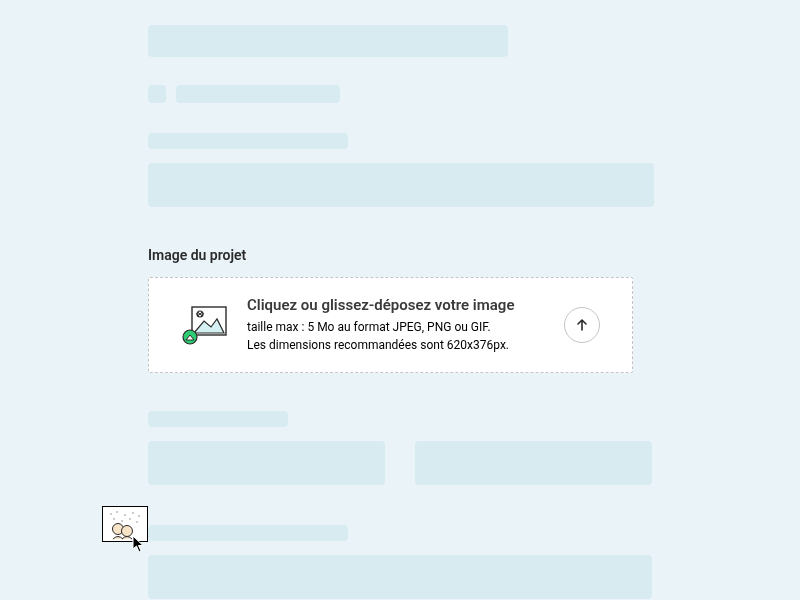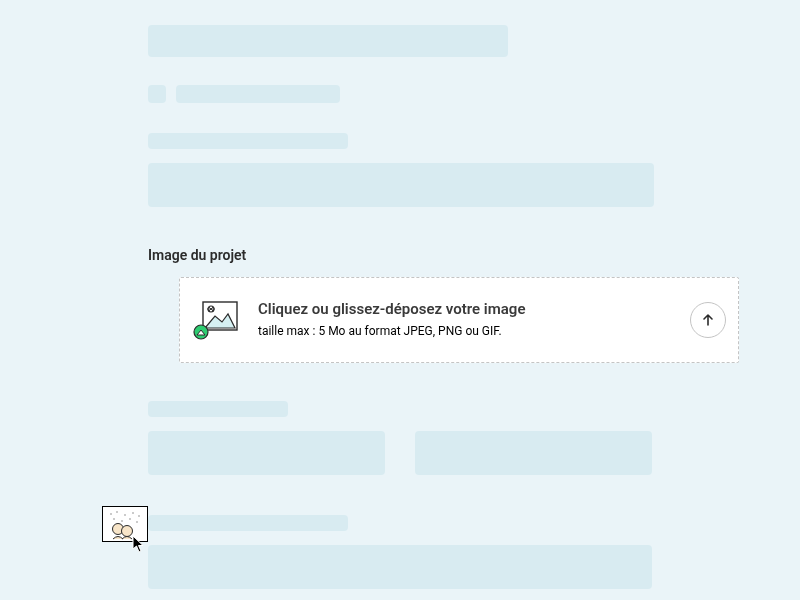--- a/index.html
+++ b/index.html
@@ -54,27 +54,26 @@
     .section-label {
       font-size: 14px;
       font-weight: 600;
       color: #2b2b2b;
       margin-bottom: 14px;
     }
     .upload-zone {
       background: #ffffff;
       border: 1px dashed #c4c4c4;
       border-radius: 2px;
-      padding: 18px 12px;
+      padding: 18px 32px;
       display: flex;
       align-items: center;
       gap: 18px;
-      width: 560px;
+      width: 485px;
       margin-bottom: 38px;
-      margin-left: 31px;
     }
     .upload-icon-wrap {
       width: 48px;
       height: 48px;
       display: flex;
       align-items: center;
       justify-content: center;
       flex-shrink: 0;
     }
     .upload-text {
@@ -163,20 +162,21 @@
         <path d="M 19 10 L 17 8 M 19 10 L 21 8 M 19 10 L 17 12 M 19 10 L 21 12 M 19 10 L 23 10 M 19 10 L 15 10" stroke="#2b2b2b" stroke-width="0.9"></path>
         <path d="M 13 29 L 23 17 L 30 23 L 36 15 L 43 29 Z" fill="#d5f0f2" stroke="#2b2b2b" stroke-width="1.2"></path>
         <circle cx="9" cy="33" r="7" fill="#2ecc71" stroke="#2b2b2b" stroke-width="1.2"></circle>
         <path d="M 5 36 L 9 31 L 13 36 Z" fill="#fff" stroke="#2b2b2b" stroke-width="1"></path>
       </svg>
     </div>
     <div class="upload-text">
       <div class="upload-title">Cliquez ou glissez-déposez votre image</div>
       <div class="upload-sub">
         <div>taille max : 5 Mo au format JPEG, PNG ou GIF.</div>
+        <div>Les dimensions recommandées sont 620x376px.</div>
       </div>
     </div>
     <div class="upload-btn">
       <svg width="14" height="14" viewBox="0 0 14 14">
         <path d="M 7 2 L 7 12 M 7 2 L 3 6 M 7 2 L 11 6" stroke="#2b2b2b" stroke-width="1.6" fill="none" stroke-linecap="round" stroke-linejoin="round"></path>
       </svg>
     </div>
   </div>
 
   <div class="skel skel-label-2"></div>

